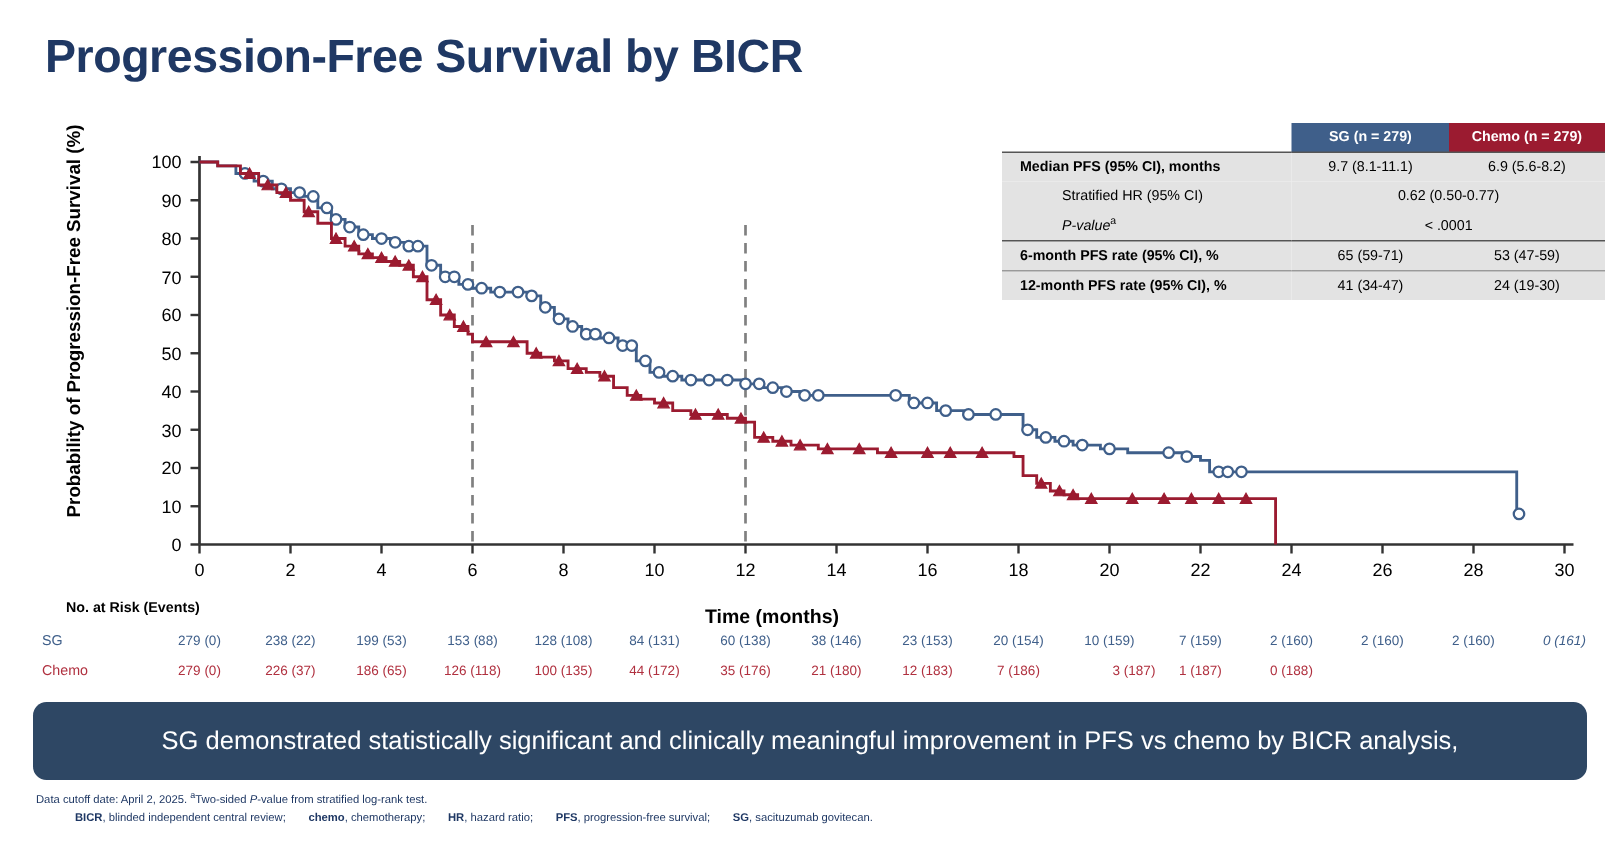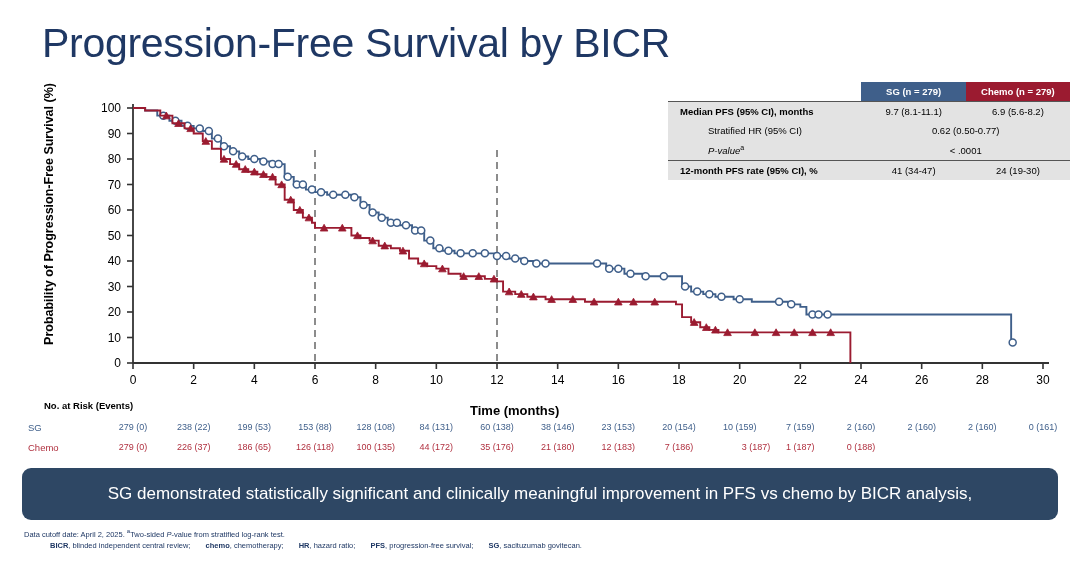--- a/index.html
+++ b/index.html
@@ -5,22 +5,22 @@
   html,body{margin:0;padding:0;}
   body{
     width:1080px;height:562px;background:#ffffff;
     font-family:"Liberation Sans", sans-serif;
     color:#000;overflow:hidden;position:relative;
   }
   #slide{position:absolute;inset:0;}
 
   
   #title{
-    position:absolute;left:42px;top:20px;
-    font-size:41px;font-weight:normal;letter-spacing:-0.3px;
+    position:absolute;left:30px;top:20px;
+    font-size:31px;font-weight:bold;letter-spacing:-0.3px;
     color:#1f3864;white-space:nowrap;
   }
 
   
   #stats{
     position:absolute;left:668px;top:82px;width:402px;
     border-collapse:collapse;font-size:9.5px;
   }
   #stats th,#stats td{padding:0;}
   #stats .hdr-blank{background:#ffffff;border:none;}
@@ -112,20 +112,25 @@
         <td class="val">9.7 (8.1-11.1)</td>
         <td class="val">6.9 (5.6-8.2)</td>
       </tr>
       <tr>
         <td class="lbl indent">Stratified HR (95% CI)</td>
         <td class="val" colspan="2">0.62 (0.50-0.77)</td>
       </tr>
       <tr class="rule-bot">
         <td class="lbl indent"><i>P-value</i><sup>a</sup></td>
         <td class="val" colspan="2">&lt; .0001</td>
+      </tr>
+      <tr>
+        <td class="lbl">6-month PFS rate (95% CI), %</td>
+        <td class="val">65 (59-71)</td>
+        <td class="val">53 (47-59)</td>
       </tr>
       <tr class="rule-thin">
         <td class="lbl">12-month PFS rate (95% CI), %</td>
         <td class="val">41 (34-47)</td>
         <td class="val">24 (19-30)</td>
       </tr>
     </tbody>
   </table>
 
   <div id="chart">
@@ -332,21 +337,21 @@
         <div class="risk-cell sg" style="left: 679px;">20 (154)</div>
         <div class="risk-cell chemo" style="left: 679px;">7 (186)</div>
         <div class="risk-cell sg" style="left: 739.667px;">10 (159)</div>
         <div class="risk-cell chemo" style="left: 756px;">3 (187)</div>
         <div class="risk-cell sg" style="left: 800.333px;">7 (159)</div>
         <div class="risk-cell chemo" style="left: 800.333px;">1 (187)</div>
         <div class="risk-cell sg" style="left: 861px;">2 (160)</div>
         <div class="risk-cell chemo" style="left: 861px;">0 (188)</div>
         <div class="risk-cell sg" style="left: 921.667px;">2 (160)</div>
         <div class="risk-cell sg" style="left: 982.333px;">2 (160)</div>
-        <div class="risk-cell sg" style="left: 1043px;">0 (161)</div>
+        <div class="risk-cell sg" style="left: 1043px; font-style: italic;">0 (161)</div>
       </div>
   </div>
 
   <div id="banner">
     <div>SG demonstrated statistically significant and clinically meaningful improvement in PFS vs chemo by BICR analysis,</div>
   </div>
 
   <div id="foot">
     <div><span>Data cutoff date: April 2, 2025. </span><sup>a</sup><span>Two-sided </span><i>P</i><span>-value from stratified log-rank test.</span></div>
     <div><b style="font-weight: normal;"><b>BICR</b>, blinded independent central review; <b>chemo</b>, chemotherapy; <b>HR</b>, hazard ratio; <b>PFS</b>, progression-free survival; <b>SG</b>, sacituzumab govitecan.</b></div>

